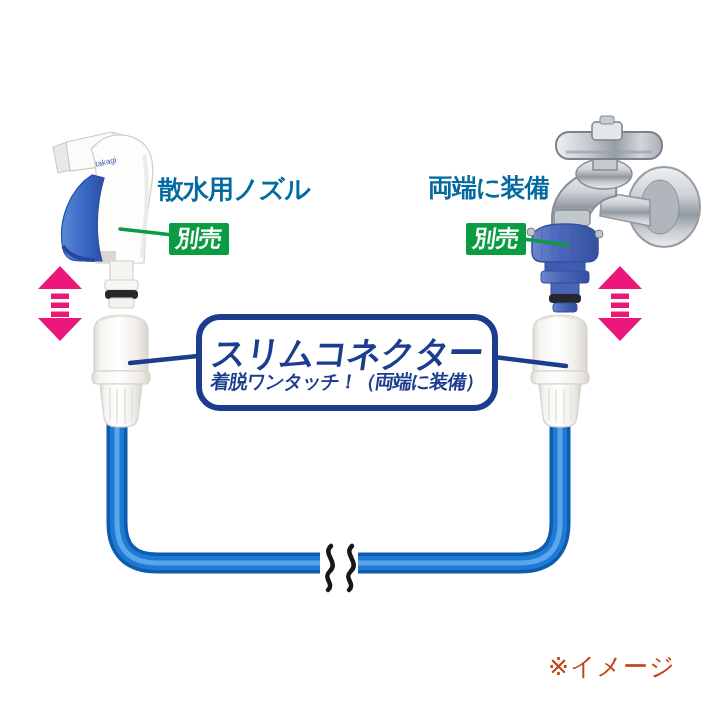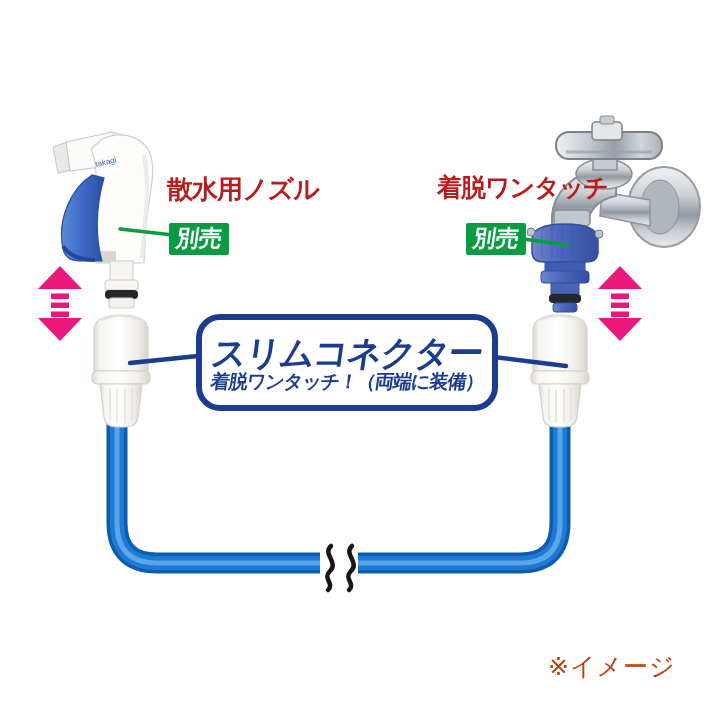--- a/index.html
+++ b/index.html
@@ -1,21 +1,21 @@
 <!DOCTYPE html>
 <html><head>
 <meta charset="utf-8">
 <style>
   html,body{margin:0;padding:0;background:#ffffff;}
   .stage{
     position:relative;width:713px;height:713px;background:#ffffff;overflow:hidden;
     font-family:"Liberation Sans","DejaVu Sans",sans-serif;
   }
   .stage svg{position:absolute;left:0;top:0;}
-  .label{position:absolute;color:#b91c1c;font-weight:700;white-space:nowrap;margin-left:9px;}
+  .label{position:absolute;color:#0369a1;font-weight:700;white-space:nowrap;}
   .nozzle-label{left:158px;top:172px;font-size:26px;letter-spacing:-1px;}
   .faucet-label{left:428px;top:171px;font-size:25px;letter-spacing:-1px;}
   .tag{
     position:absolute;background:#0a9b43;color:#ffffff;font-weight:800;
     font-size:23px;line-height:1;padding:4px 7px 5px;border-radius:2px;white-space:nowrap;
   }
   .tag-left{left:169px;top:223px;}
   .tag-right{left:466px;top:223px;}
   .tag .skew{display:inline-block;transform:skewX(-8deg);}
   .callout{
@@ -163,21 +163,21 @@
       <path d="M494 357 L566 366"></path>
     </g>
 
     <g stroke="#0a9b43" stroke-width="3.5" stroke-linecap="round">
       <path d="M120 229 L173 235"></path>
       <path d="M523 239 L568 245"></path>
     </g>
   </svg>
 
   <div class="label nozzle-label">散水用ノズル</div>
-  <div class="label faucet-label">着脱ワンタッチ</div>
+  <div class="label faucet-label">両端に装備</div>
 
   <div class="tag tag-left">
     <span class="skew">別売</span>
   </div>
   <div class="tag tag-right">
     <span class="skew">別売</span>
   </div>
 
   <div class="callout">
     <div class="callout-title">スリムコネクター</div>

